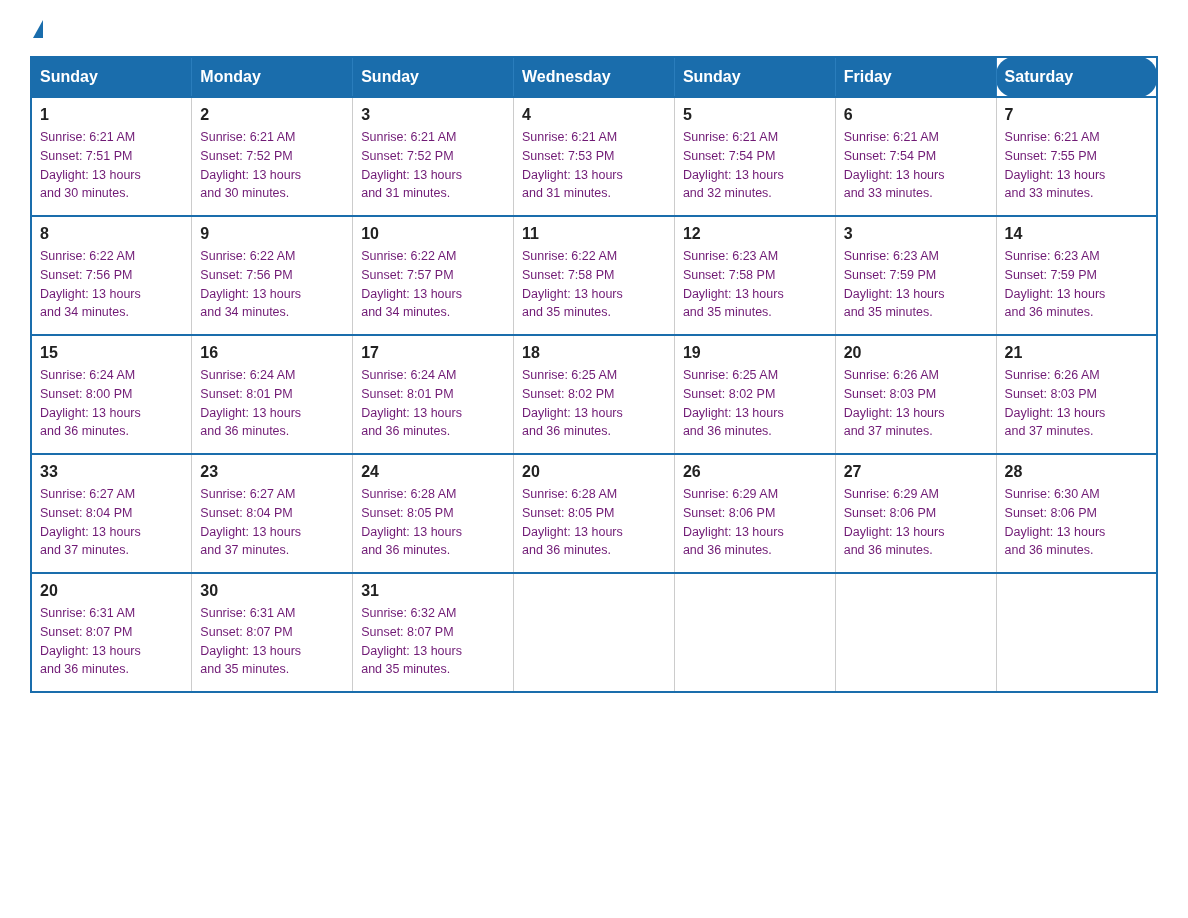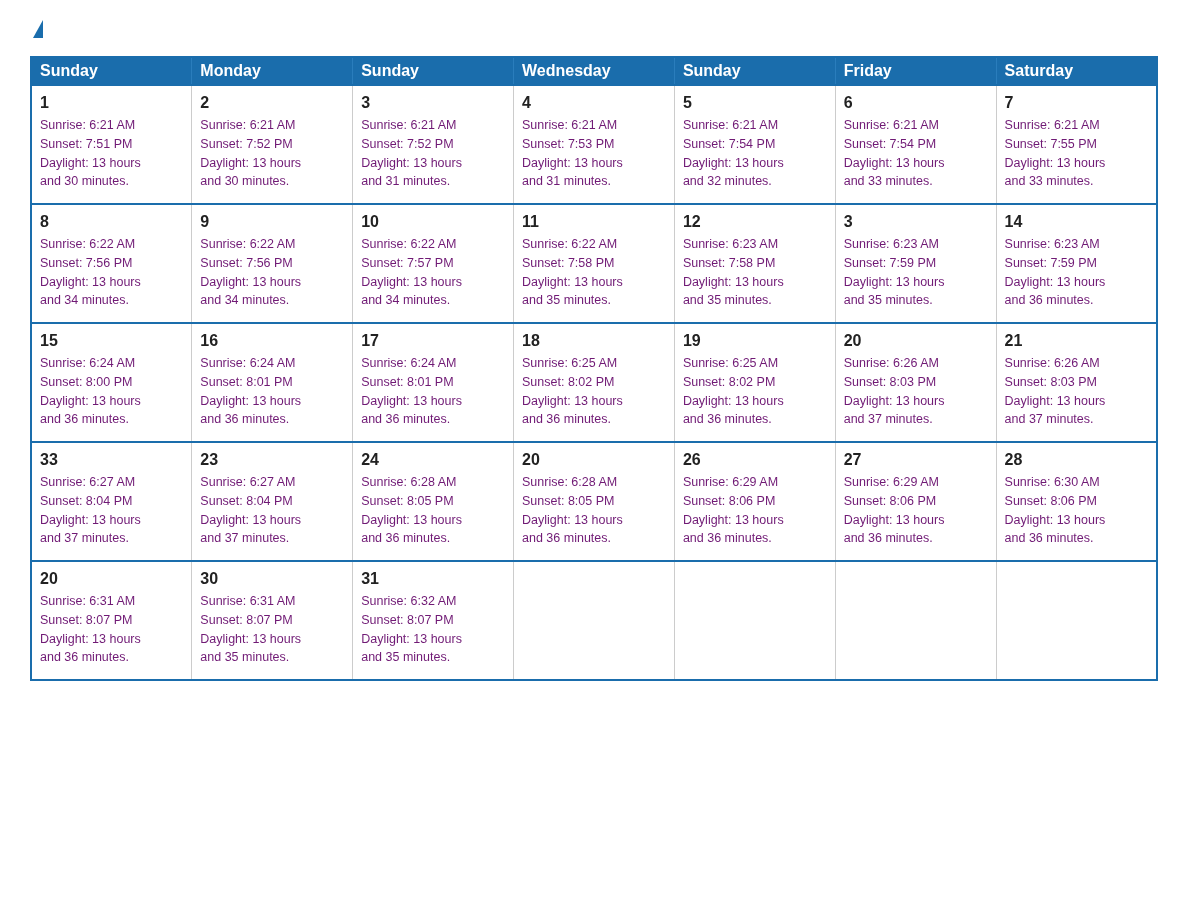--- a/index.html
+++ b/index.html
@@ -61,25 +61,25 @@
     table {
       width: 100%;
       border-collapse: collapse;
       border: 2px solid #1a6dac;
     }
     thead tr th {
       background-color: #1a6dac;
       color: #fff;
       font-size: 16px;
       font-weight: bold;
-      padding: 4px 8px;
+      padding: 10px 8px;
       text-align: left;
       border-right: 1px solid #2a7dbc;
     }
-    thead tr th:last-child { border-right: none; }
+    thead tr th:last-child { border-right: none; border-radius: 18px; }
     tbody tr {
       border-top: 2px solid #1a6dac;
     }
     tbody tr td {
       vertical-align: top;
       padding: 8px 8px 12px 8px;
       border-right: 1px solid #ccc;
       font-size: 13px;
       color: #333;
       width: 14.28%;

